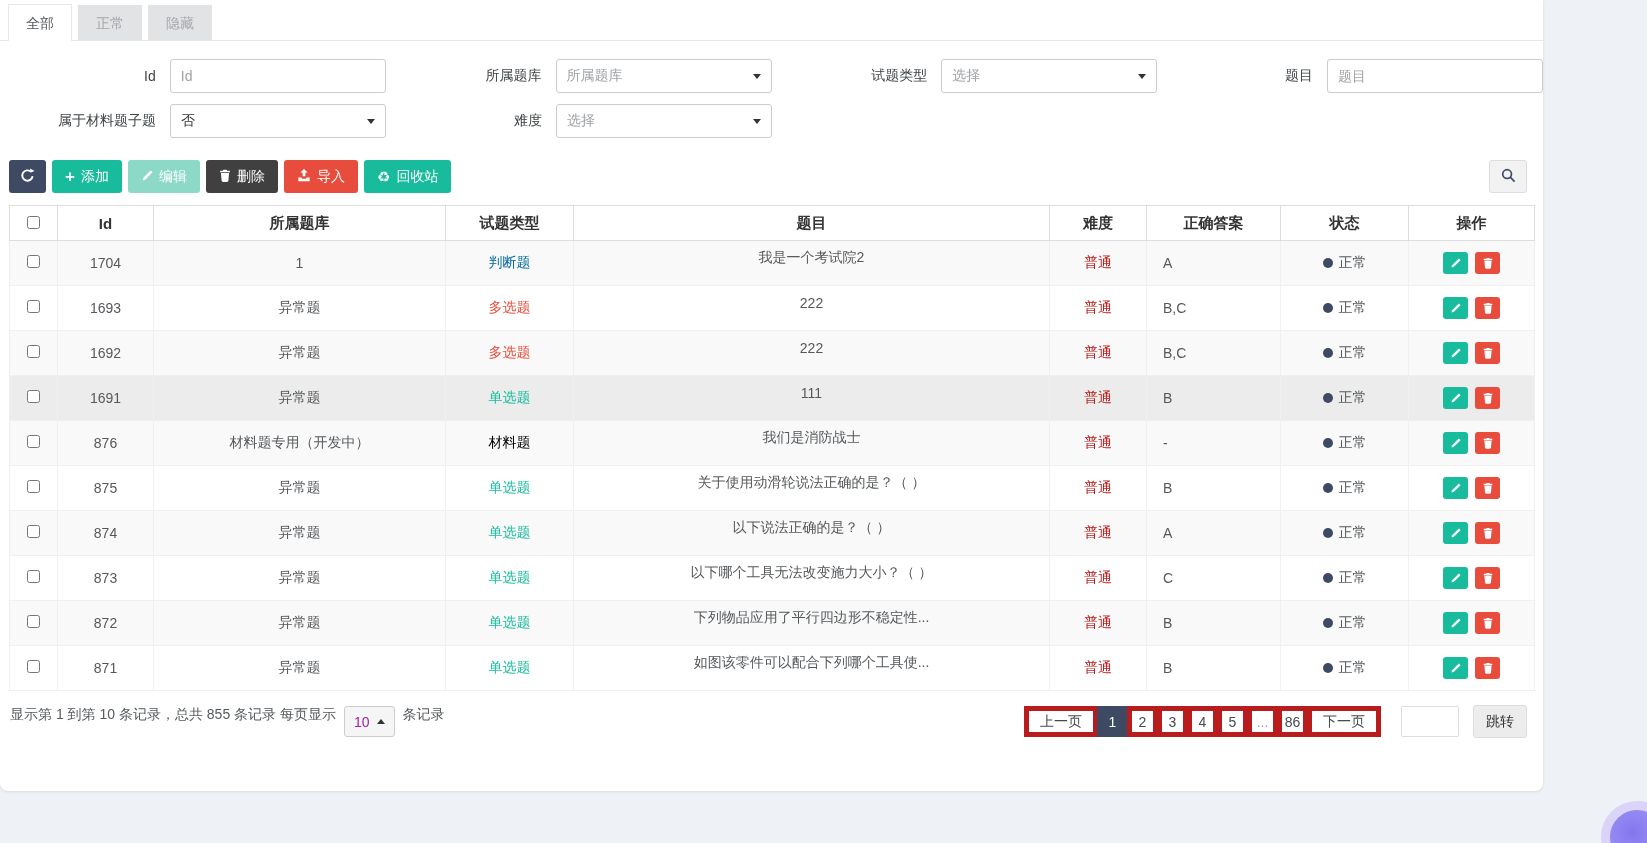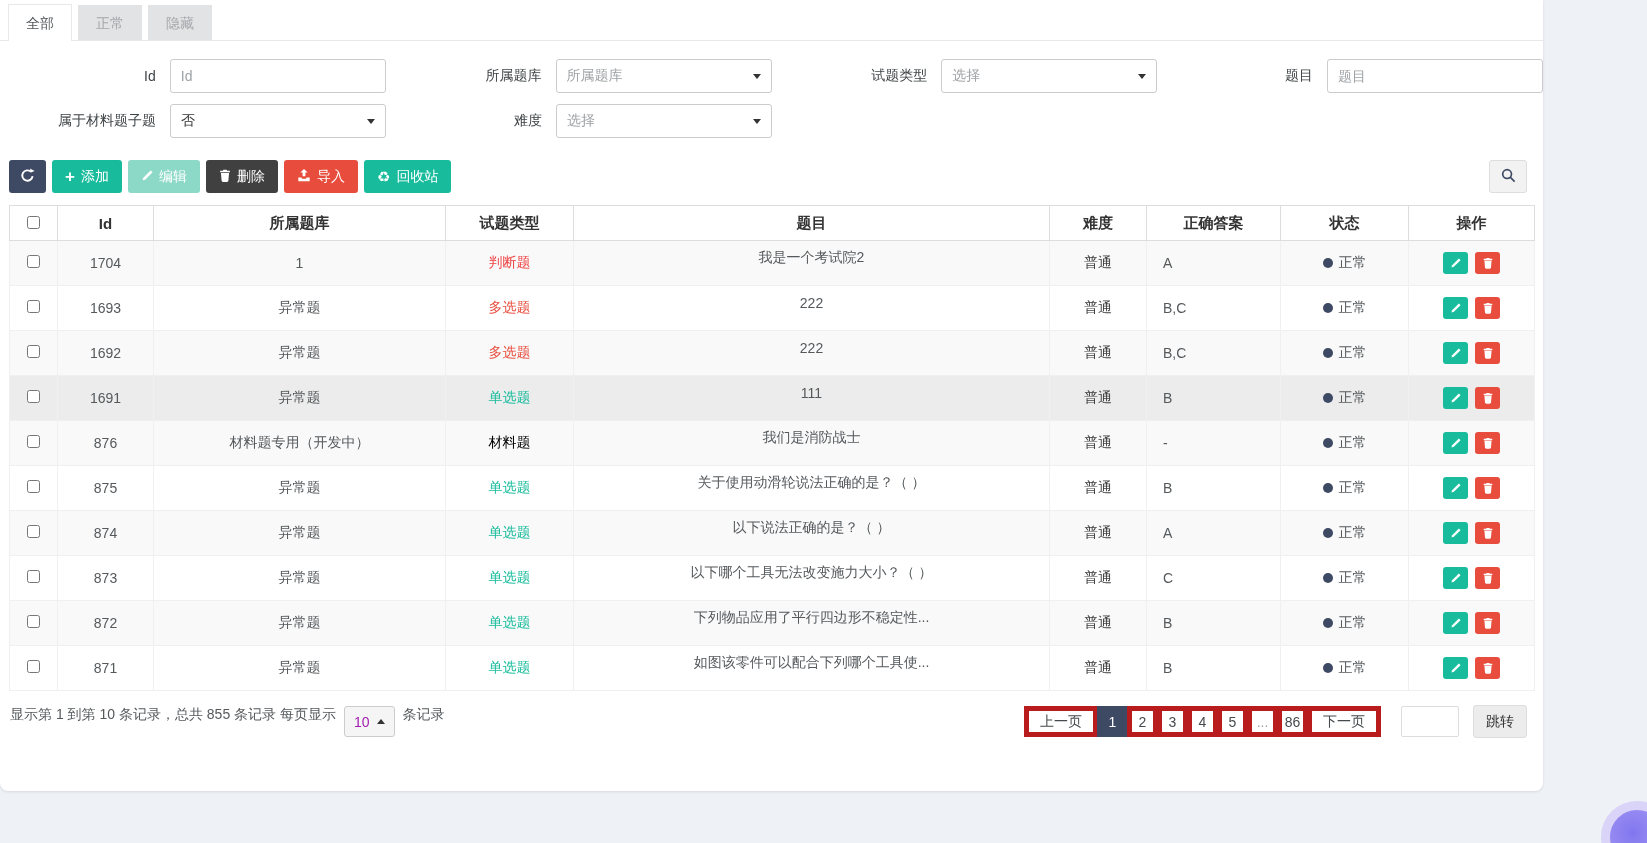--- a/index.html
+++ b/index.html
@@ -65,23 +65,23 @@
   .tablewrap{ margin:12px 9px 0 9px; }
   table{ width:100%; border-collapse:collapse; table-layout:fixed; }
   th{ border:1px solid #ddd; height:35px; font-weight:bold; font-size:15px;
     color:#333; text-align:center; background:#fff; }
   td{ border:1px solid #f0f0f0; height:45px; font-size:14px; color:#55595c;
     text-align:center; padding:0 8px; overflow:hidden; white-space:nowrap; }
   tbody tr:nth-child(odd) td{ background:#f9f9f9; }
   tbody tr.hl td{ background:#ececec; }
   .c-ans{ text-align:left; padding-left:16px; }
   .c-title .tspan{ position:relative; top:-5px;margin-top:44px; }
-  .t-default{ color:#ef4444; } .t-danger{ color:#e74c3c; }
+  .t-default{ color:#0369a1; } .t-danger{ color:#e74c3c; }
   .t-success{ color:#18bc9c; } .t-muted{ color:#000000; }
-  .diff{ color:#404040; }
+  .diff{ color:#b91c1c; }
   .dot{ display:inline-block; width:10px; height:10px; border-radius:50%;
     background:#3e4a64; margin-right:6px; vertical-align:-1px; }
   .op{ width:25px; height:22px; border:none; border-radius:3px; margin:0 2px;
     display:inline-flex; align-items:center; justify-content:center; cursor:pointer; }
   .op.edit{ background:#18bc9c; } .op.del{ background:#e74c3c; }
   
   .tfooter{ display:flex; align-items:center; justify-content:space-between;
     padding:14px 16px 0 10px; }
   .summary{ display:flex; gap:8px; color:#55595c; }
   .psize{ height:31px; min-width:49px; background:#f5f5f5; border:1px solid #ccc;

